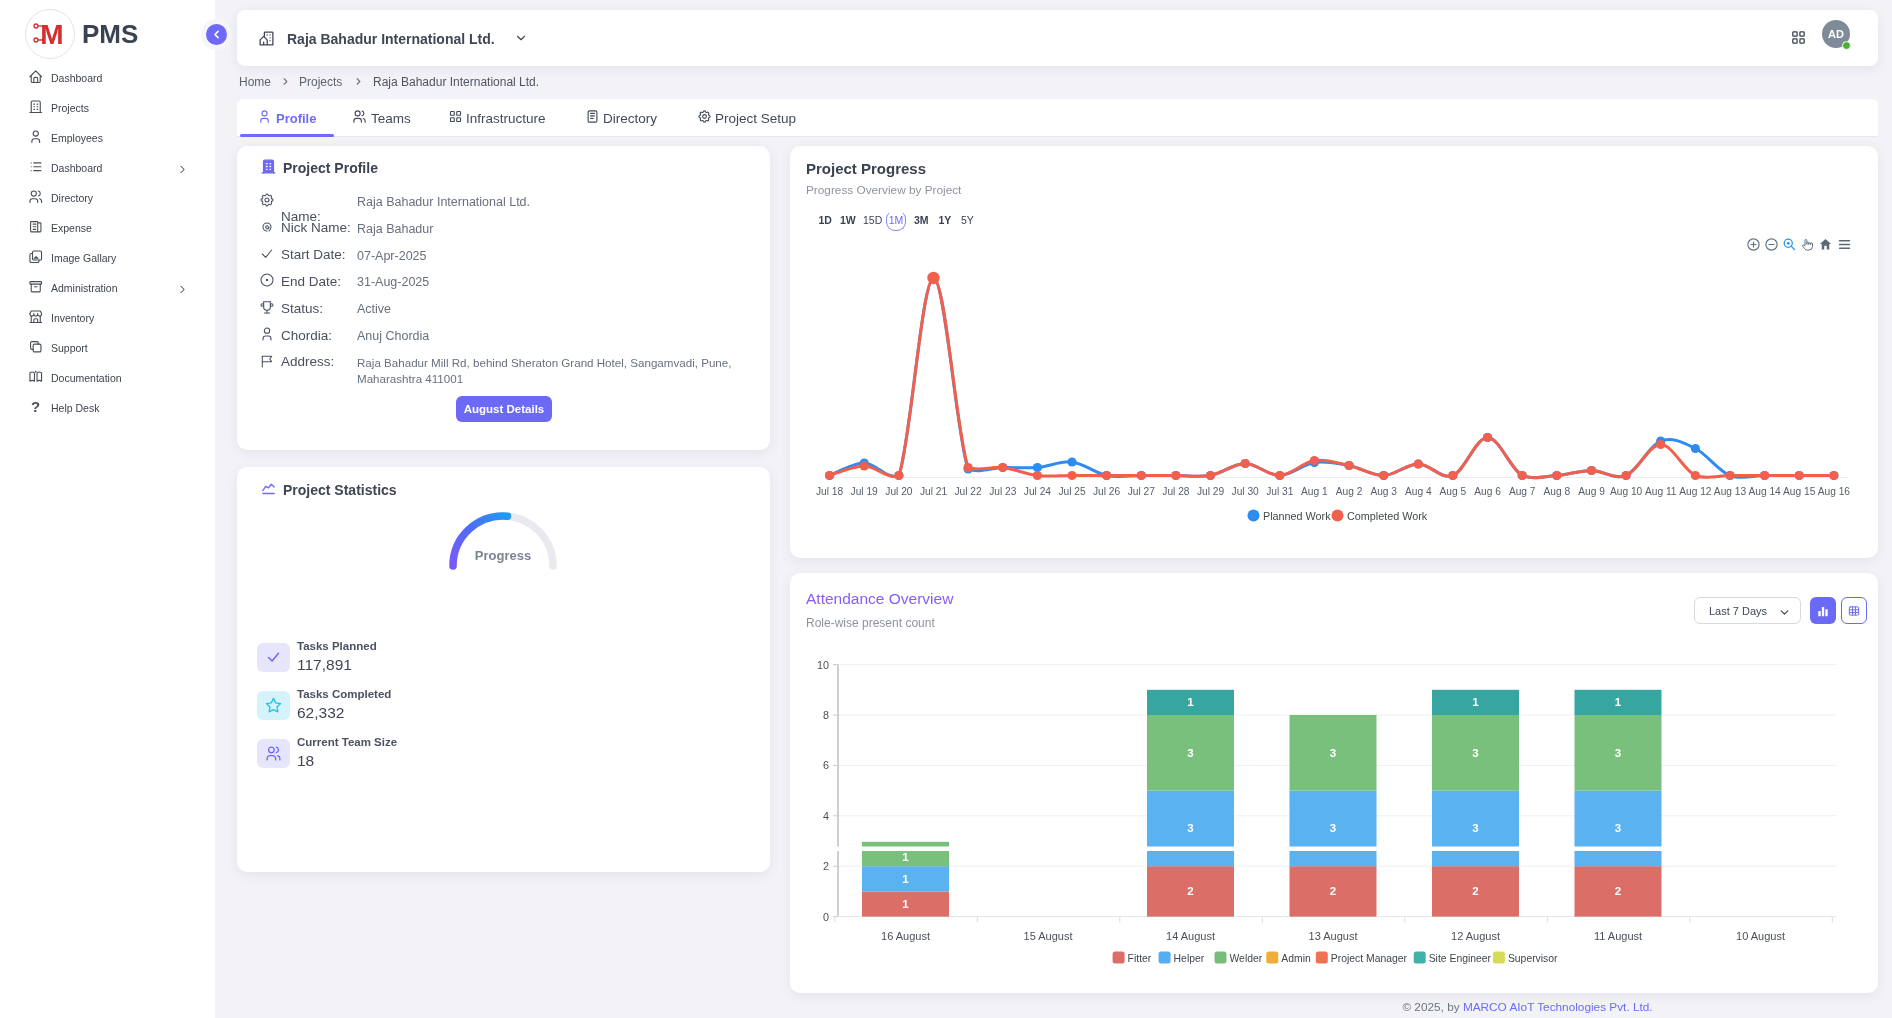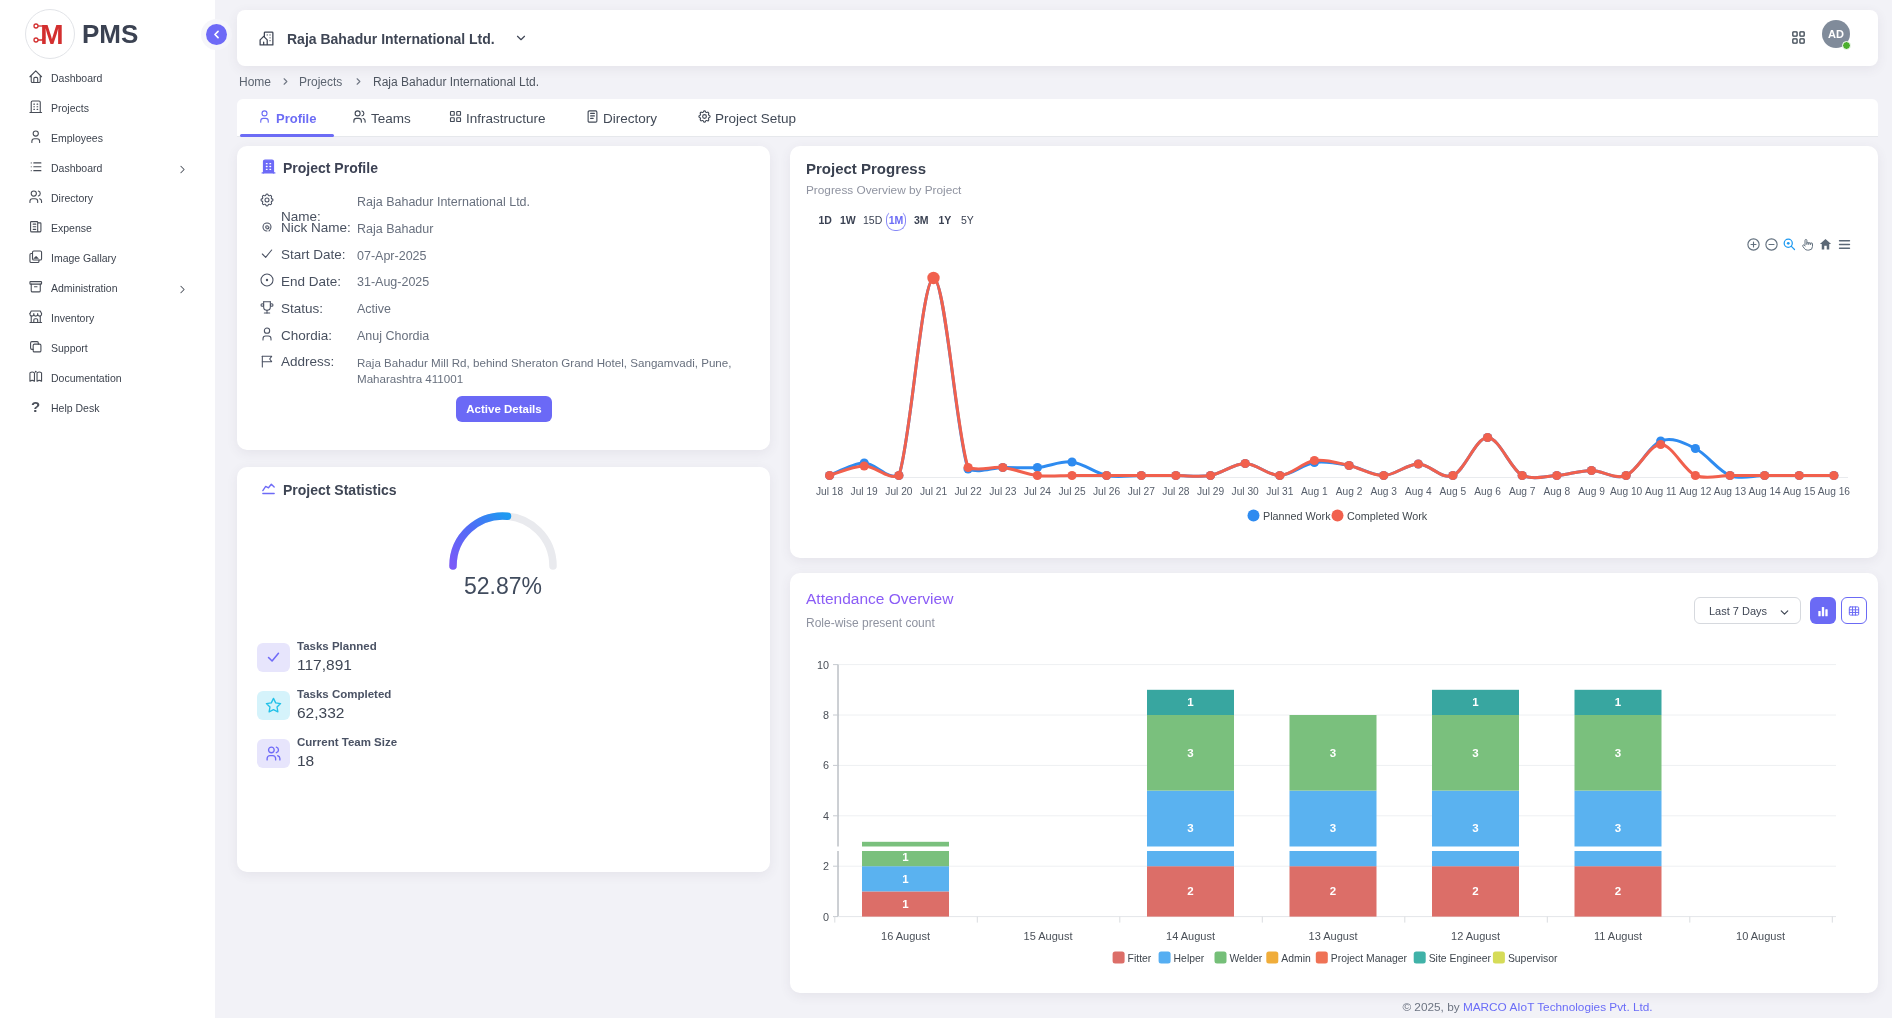--- a/index.html
+++ b/index.html
@@ -261,41 +261,41 @@
       <span style="position:absolute;left:98px;top:2px;font-size:12.5px;color:#68707e;line-height:16.3px;width:420px;display:inline-block">Anuj Chordia</span>
     </div>
     <div style="position:absolute;left:22px;top:206.8px;width:500px">
       <span style="position:absolute;left:0;top:0"><svg width="16" height="16" viewBox="0 0 24 24" fill="none" stroke="#4b5263" stroke-width="1.6" stroke-linecap="round" stroke-linejoin="round">
           <path d="M5 21v-16"></path>
           <path d="M5 5h14l-3 4l3 4h-14"></path>
         </svg></span>
       <span style="position:absolute;left:22px;top:1.5px;font-size:13.5px;color:#48505f">Address:</span>
       <span style="position:absolute;left:98px;top:2px;font-size:12.5px;color:#68707e;line-height:16.3px;width:420px;display:inline-block"><span style="white-space:nowrap;font-size:11.6px">Raja Bahadur Mill Rd, behind Sheraton Grand Hotel, Sangamvadi, Pune,</span><br><span style="font-size:11.6px">Maharashtra 411001</span></span>
     </div>
-  <div style="position:absolute;left:219px;top:250px;width:96px;height:26px;background:#6b69f6;border-radius:6px;color:#fff;font-size:11.5px;font-weight:bold;text-align:center;line-height:26px">Active Details</div>
+  <div style="position:absolute;left:219px;top:250px;width:96px;height:26px;background:#6b69f6;border-radius:6px;color:#fff;font-size:11.5px;font-weight:bold;text-align:center;line-height:26px">August Details</div>
 </div>
 
 <div class="card" style="left:237px;top:467px;width:533px;height:405px;border-radius:10px">
   <span style="position:absolute;left:23px;top:13px"><svg width="17" height="17" viewBox="0 0 24 24" fill="none" stroke="#6d6af7" stroke-width="1.9" stroke-linecap="round" stroke-linejoin="round">
         <path d="M4 19l16 0"></path>
         <path d="M4 15l4 -6l4 2l4 -5l4 4"></path>
       </svg></span>
   <span style="position:absolute;left:46px;top:15px;font-size:14px;font-weight:bold;color:#3e4554">Project Statistics</span>
   <svg width="533" height="200" viewBox="0 0 533 200" style="position:absolute;left:0;top:0">
 <defs>
         <linearGradient id="gg" x1="0" y1="1" x2="1" y2="0">
 <stop offset="0" stop-color="#7a5af8"></stop>
           <stop offset="0.55" stop-color="#4f6cf6"></stop>
           <stop offset="1" stop-color="#1e9af1"></stop>
 </linearGradient>
       </defs>
 <path d="M216.0 99.0 A50 50 0 0 1 316.0 99.0" fill="none" stroke="#e9eaee" stroke-width="7.5" stroke-linecap="round"></path>
 <path d="M216.0 99.0 A50 50 0 0 1 270.5 49.2" fill="none" stroke="url(#gg)" stroke-width="7.5" stroke-linecap="round"></path>
 </svg>
-  <div style="position:absolute;left:0;top:106px;width:532px;text-align:center"><span style="font-size:23px;color:#404b5d">52.87%</span></div>
+  <div style="position:absolute;left:0;top:79px;width:532px;text-align:center"><span style="font-size:13px;font-weight:bold;color:#7a8494">Progress</span></div>
   <div style="position:absolute;left:20px;top:173px">
       <div style="position:absolute;left:0;top:3px;width:33px;height:29px;border-radius:6px;background:#e7e5fc;display:flex;align-items:center;justify-content:center">
         <svg width="17" height="17" viewBox="0 0 24 24" fill="none" stroke="#6f6af8" stroke-width="2.2" stroke-linecap="round" stroke-linejoin="round">
           <path d="M5 12l5 5l9 -11"></path>
         </svg>
       </div>
       <div style="position:absolute;left:40px;top:0;width:300px">
         <div style="font-size:11.5px;font-weight:bold;color:#4a5264">Tasks Planned</div>
         <div style="font-size:15.5px;color:#3f4654;margin-top:3.5px">117,891</div>
       </div>
@@ -326,21 +326,21 @@
       </div>
     </div>
 </div>
 
 <div class="card" style="left:790px;top:146px;width:1088px;height:412px;border-radius:10px">
   <div style="position:absolute;left:16px;top:14px;font-size:15px;font-weight:bold;color:#3a4150">Project Progress</div>
   <div style="position:absolute;left:16px;top:37px;font-size:11.8px;color:#8f93a0">Progress Overview by Project</div>
   <span style="position:absolute;left:28.5px;top:68px;font-size:10.5px;font-weight:bold;color:#3b4253">1D</span>
     <span style="position:absolute;left:50px;top:68px;font-size:10.5px;font-weight:bold;color:#3b4253">1W</span>
     <span style="position:absolute;left:73px;top:68px;font-size:10.5px;font-weight:normal;color:#3b4253">15D</span>
-    <span style="position:absolute;left:96px;top:64px;width:20px;text-align:center;font-size:10.5px;font-weight:bold;color:#6c6cf5;border:1px solid #8789f7;border-radius:9px;padding:3px 0 4px;border-top-color:transparent">1M</span>
+    <span style="position:absolute;left:96px;top:64px;width:20px;text-align:center;font-size:10.5px;font-weight:normal;color:#6c6cf5;border:1px solid #8789f7;border-radius:9px;padding:3px 0 4px;border-top-color:transparent">1M</span>
     <span style="position:absolute;left:124px;top:68px;font-size:10.5px;font-weight:bold;color:#3b4253">3M</span>
     <span style="position:absolute;left:148.5px;top:68px;font-size:10.5px;font-weight:bold;color:#3b4253">1Y</span>
     <span style="position:absolute;left:171px;top:68px;font-size:10.5px;font-weight:normal;color:#3b4253">5Y</span>
   <span style="position:absolute;left:956px;top:91px"><svg width="15" height="15" viewBox="0 0 24 24" fill="none" stroke="#62707e" stroke-width="1.8" stroke-linecap="round" stroke-linejoin="round">
         <circle cx="12" cy="12" r="9"></circle>
         <path d="M12 8v8"></path>
         <path d="M8 12h8"></path>
       </svg></span>
     <span style="position:absolute;left:974px;top:91px"><svg width="15" height="15" viewBox="0 0 24 24" fill="none" stroke="#62707e" stroke-width="1.8" stroke-linecap="round" stroke-linejoin="round">
         <circle cx="12" cy="12" r="9"></circle>

